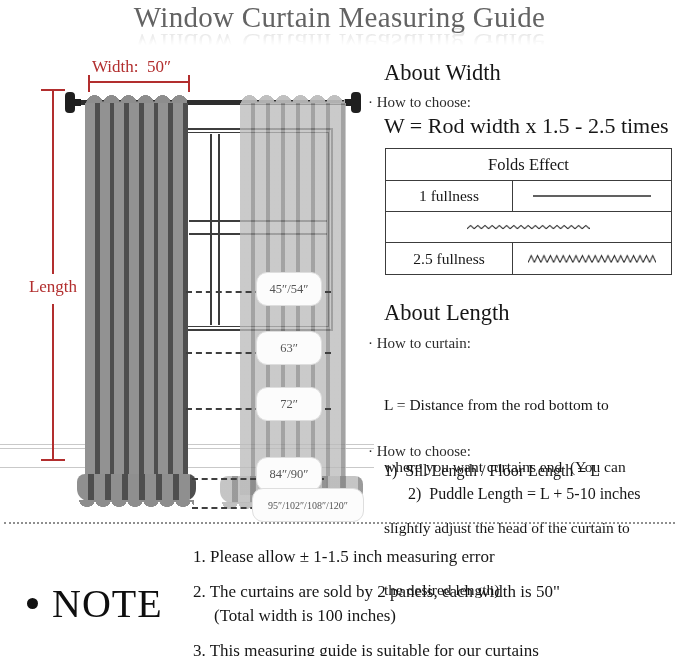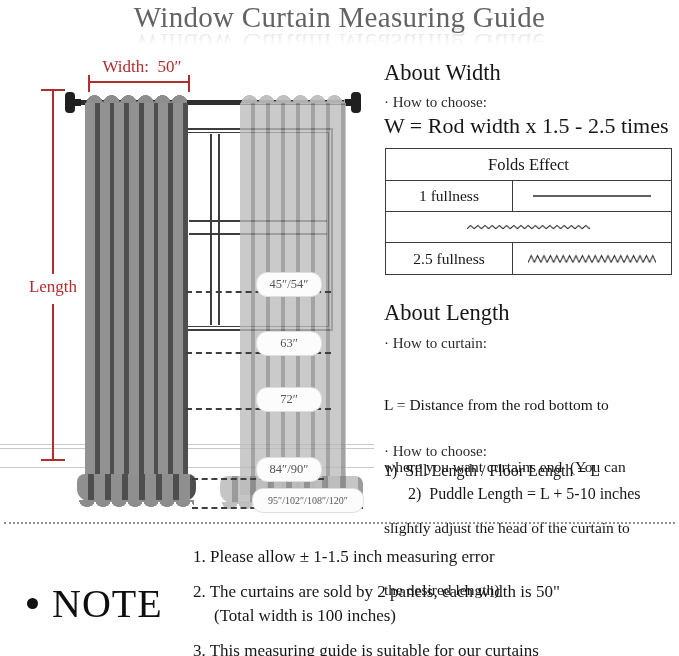--- a/index.html
+++ b/index.html
@@ -11,21 +11,21 @@
   .title-block{position:absolute;left:0;top:2px;width:679px;text-align:center;line-height:1.1;}
   .title{font-size:29px;color:#636363;letter-spacing:.3px;}
   .title-reflect{font-size:29px;color:#636363;letter-spacing:.3px;transform:scaleY(-1);
       opacity:.28;margin-top:-7px;
       -webkit-mask-image:linear-gradient(to top,rgba(0,0,0,.85) 0%,transparent 58%);
       mask-image:linear-gradient(to top,rgba(0,0,0,.85) 0%,transparent 58%);}
 
   
   .red-text{position:absolute;color:#b22e2e;font-size:17px;white-space:pre;}
   .red-line{position:absolute;background:#b22e2e;}
-  .width-label{left:92px;top:57px;width:100px;text-align:center;}
+  .width-label{left:92px;top:57px;width:100px;text-align:left;}
   .width-bracket{left:88px;top:81px;width:102px;height:2px;}
   .width-tick-l{left:88px;top:75px;width:2px;height:17px;}
   .width-tick-r{left:188px;top:75px;width:2px;height:17px;}
   .len-tick-top{left:41px;top:89px;width:24px;height:2px;}
   .len-line-a{left:52px;top:90px;width:2px;height:184px;}
   .len-line-b{left:52px;top:304px;width:2px;height:156px;}
   .len-tick-bot{left:41px;top:459px;width:24px;height:2px;}
   .length-label{left:22px;top:277px;width:62px;text-align:center;}
 
   
@@ -67,32 +67,32 @@
   .curtain-sheer .flare{left:-20px;right:-17px;
       background:repeating-linear-gradient(90deg,rgba(187,187,187,.85) 0 12px,rgba(137,137,137,.85) 12px 18px);}
 
   
   .dash{position:absolute;border-top:2px dashed #3f3f3f;z-index:5;}
   .dash.d1{left:186px;width:145px;top:291px;}
   .dash.d2{left:186px;width:145px;top:352px;}
   .dash.d3{left:186px;width:145px;top:408px;}
   .dash.d4{left:192px;width:132px;top:478px;}
   .dash.d5{left:192px;width:171px;top:507px;}
-  .pill{position:absolute;height:25px;background:#fcfcfc;border:1px solid #dedede;border-radius:11px;
+  .pill{position:absolute;height:34px;background:#fcfcfc;border:1px solid #dedede;border-radius:11px;
         color:#555;font-size:12.5px;display:flex;align-items:center;justify-content:center;
         z-index:6;white-space:nowrap;}
   .pill.p1{left:256px;top:272px;width:66px;}
   .pill.p2{left:256px;top:331px;width:66px;}
   .pill.p3{left:256px;top:387px;width:66px;}
   .pill.p4{left:256px;top:457px;width:66px;}
   .pill.p5{left:252px;top:488px;width:112px;font-size:10px;}
 
   
   .rc-h{position:absolute;left:384px;font-size:22.5px;color:#161616;}
-  .rc-sub{position:absolute;left:384px;font-size:15px;color:#2c2c2c;}
+  .rc-sub{position:absolute;left:368px;font-size:15px;color:#2c2c2c;}
   .rc-body{position:absolute;left:384px;font-size:22px;color:#161616;white-space:pre;}
   .aw-heading{top:60px;} .aw-choose{top:94px;} .aw-formula{top:113px;}
   .al-heading{top:300px;} .al-measure{top:335px;} .al-choose{top:443px;}
   .al-choice1{top:462px;font-size:16px;} .al-choice2{top:485px;font-size:16px;margin-left:24px;}
   .measure-text{position:absolute;left:384px;top:354px;width:300px;font-size:15.5px;
                 line-height:20.5px;color:#161616;white-space:pre;}
 
   
   .ftable{position:absolute;left:385px;top:148px;width:287px;border:1.5px solid #3c3c3c;z-index:2;background:#fff;}
   .ft-header{height:32px;border-bottom:1.5px solid #3c3c3c;display:flex;align-items:center;

